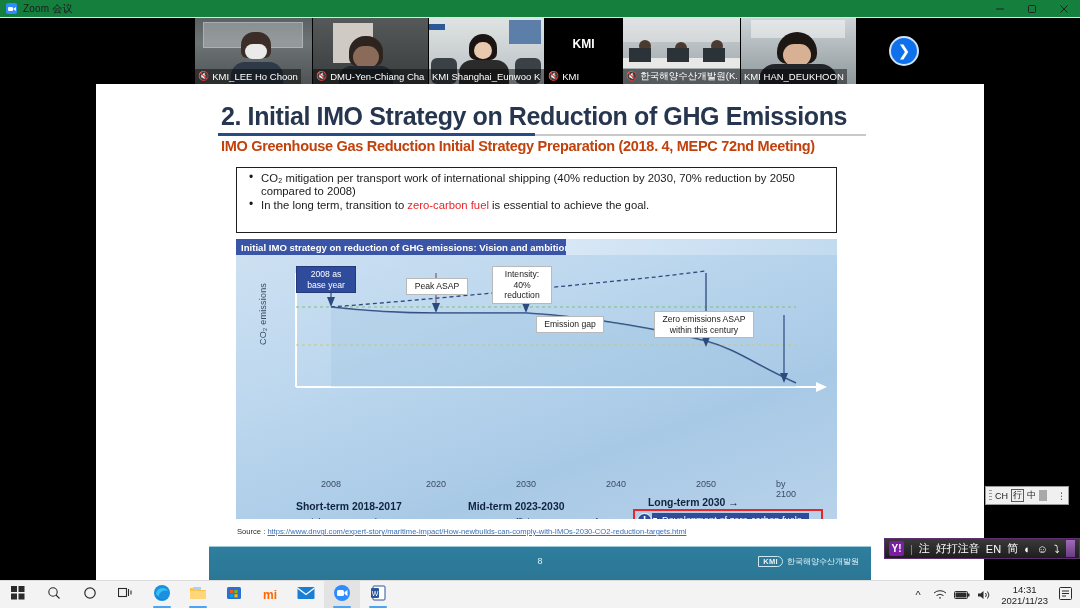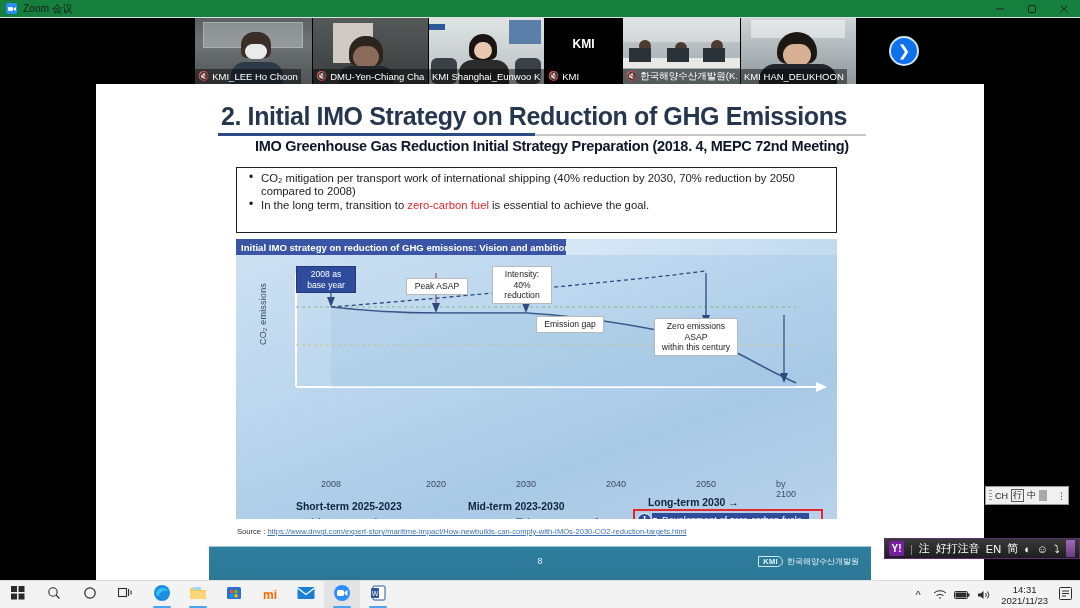--- a/index.html
+++ b/index.html
@@ -86,22 +86,22 @@
   .title-rule {
     position: absolute; left: 9px; top: 50px; width: 648px; height: 2px;
     background: #c9c9c9;
   }
   .title-rule-accent {
     position: absolute; left: 9px; top: 49px; width: 317px; height: 3px;
     background: #2a4a86;
   }
   .slide-sub {
     position: absolute; left: 12px; top: 54px; width: 640px;
-    font-size: 14.5px; font-weight: bold; color: #0f172a;
-    letter-spacing: -0.3px; white-space: nowrap; margin-left: 34px;
+    font-size: 14.5px; font-weight: bold; color: #c2410c;
+    letter-spacing: -0.3px; white-space: nowrap;
   }
 
   .bulletbox {
     position: absolute; left: 27px; top: 83px; width: 601px; height: 66px;
     border: 1px solid #1f1f1f; background: #ffffff;
     padding: 4px 6px 2px 8px;
   }
   .bulletbox ul { list-style: none; }
   .bulletbox li {
     font-size: 11.3px; color: #1b1b1b; line-height: 13.4px;
@@ -433,36 +433,36 @@
         <div class="callout" style="left:170px;top:39px;width:62px;">
           <span>Peak ASAP</span>
         </div>
         <div class="callout" style="left:256px;top:27px;width:60px;">
           <span style="white-space:pre-line;">Intensity:
 40% reduction</span>
         </div>
         <div class="callout" style="left:300px;top:77px;width:68px;">
           <span>Emission gap</span>
         </div>
-        <div class="callout" style="left:418px;top:72px;width:84px;margin-top:7px;">
+        <div class="callout" style="left:418px;top:72px;width:100px;">
           <span style="white-space:pre-line;">Zero emissions ASAP
 within this century</span>
         </div>
 
         <div class="xlabels">
           <span style="left:95px;">2008</span>
           <span style="left:200px;">2020</span>
           <span style="left:290px;">2030</span>
           <span style="left:380px;">2040</span>
           <span style="left:470px;">2050</span>
           <span style="left:550px;">by 2100</span>
         </div>
 
         <div class="col" style="left:60px;top:262px;width:170px;">
-          <h4>Short-term 2025-2023</h4>
+          <h4>Short-term 2018-2017</h4>
           <div class="it"><span>Tighter EEDI and SEEMP</span></div>
 
         </div>
 
         <div class="col" style="left:232px;top:262px;width:175px;">
           <h4>Mid-term 2023-2030</h4>
           <div class="it"><span>Energy-efficiency measures for new and existing ships, using new indicators</span></div>
 
         </div>
 

